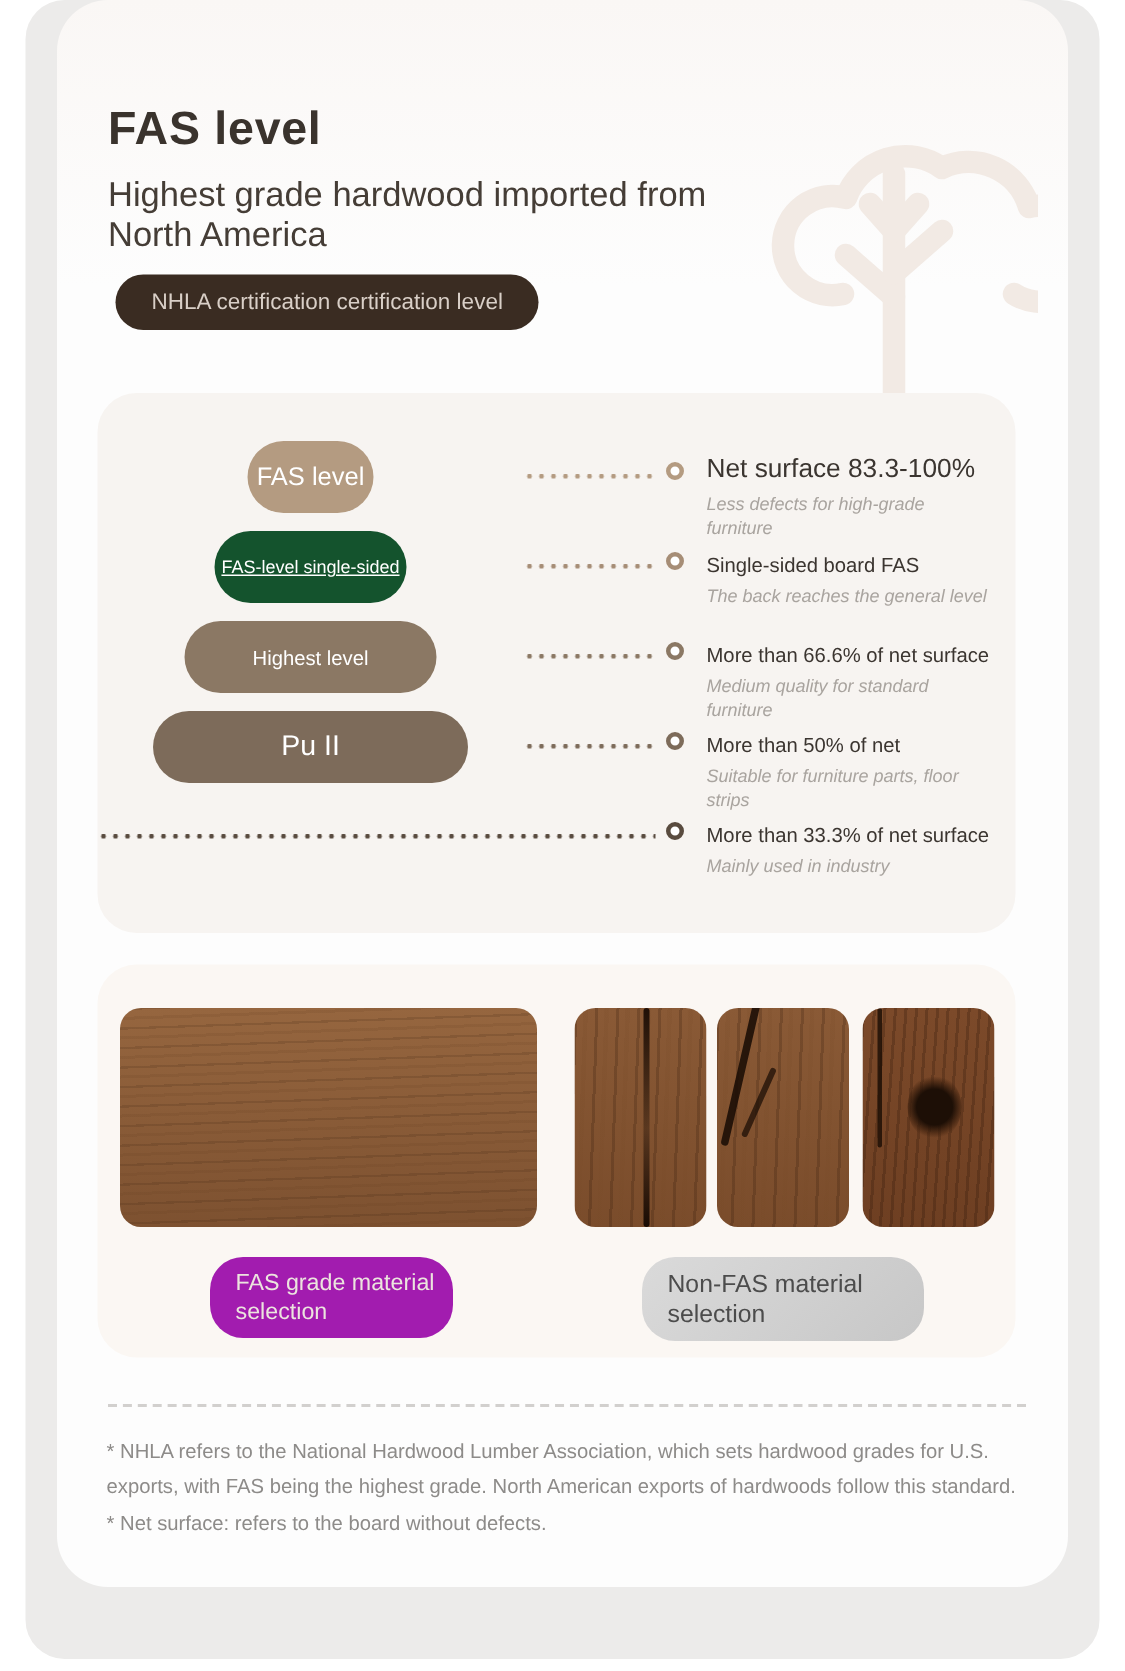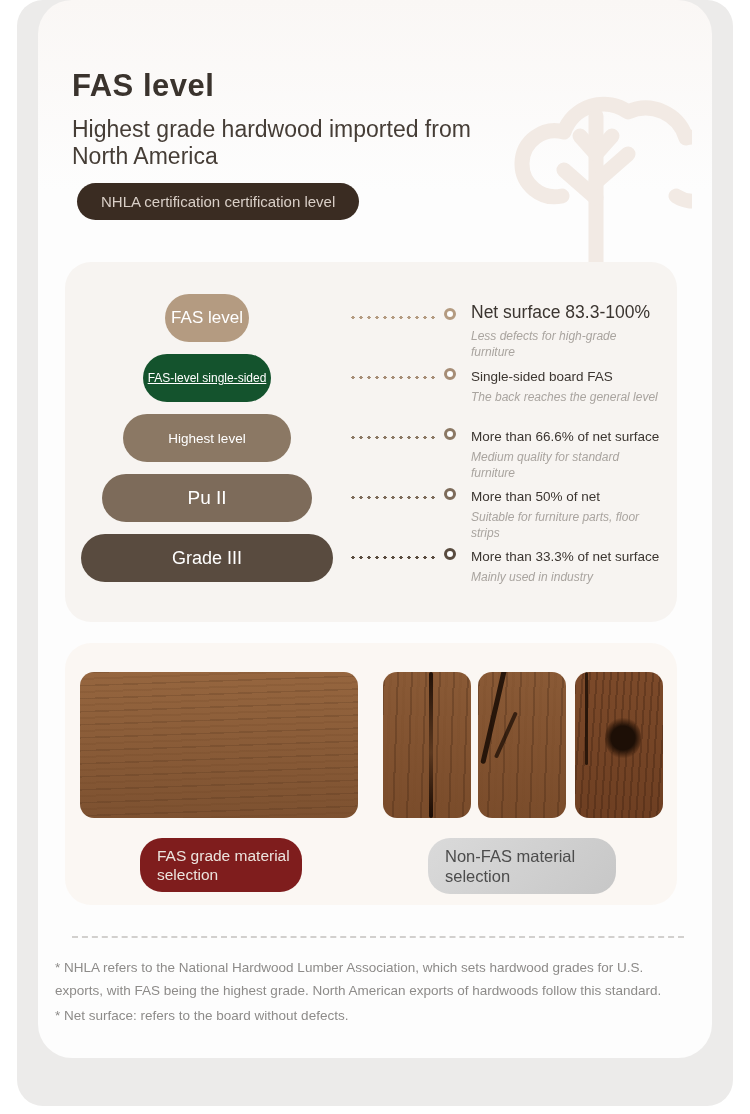--- a/index.html
+++ b/index.html
@@ -75,28 +75,28 @@
       repeating-linear-gradient(94deg, rgba(40,18,6,.25) 0 2px, rgba(0,0,0,0) 2px 7px),
       linear-gradient(180deg,#7c4a2a 0%, #6e3f22 100%); }
   .s3::after { content:''; position:absolute; left:34%; top:30%; width:36px; height:44px;
       border-radius:50%;
       background:radial-gradient(circle at 50% 50%, #1d0f06 0 42%, rgba(64,34,15,.55) 62%, rgba(0,0,0,0) 72%); }
   .s3::before { content:''; position:absolute; left:10px; top:0; width:3px; height:64%;
       background:rgba(25,12,4,.8); border-radius:2px; }
 
   .material-label { position:absolute; top:195px; border-radius:22px; font-size:15.5px;
       line-height:19px; padding:8px 10px 8px 17px; }
-  .label-dark { left:75px; width:162px; background:#7f1d1d; color:#ece4de; }
+  .label-dark { left:75px; width:162px; background:#a21caf; color:#ece4de; }
   .label-light { left:363px; width:188px; font-size:16.5px; line-height:20px;
       background:linear-gradient(135deg,#dadada 0%, #c7c7c7 100%); color:#4c4c4c; }
 
   
   .divider { position:absolute; left:34px; top:936px; width:612px;
              border-top:2px dashed #d2d0ce; }
-  .footnote { position:absolute; left:17px; font-size:13.5px; color:#8d8b89; line-height:23px; }
+  .footnote { position:absolute; left:33px; font-size:13.5px; color:#8d8b89; line-height:23px; }
   .fn1 { top:956px; width:618px; }
   .fn2 { top:1004px; width:330px; }
 </style>
 </head>
 <body>
 
 <div class="stage">
   <div class="outer-bg"></div>
 
   <div class="card">
@@ -154,23 +154,20 @@
             <div class="pill" style="background: rgb(125, 107, 90);">Pu II</div>
           </div>
         <div class="dots" style="background-image: radial-gradient(circle, rgb(125, 107, 90) 1.5px, rgba(0, 0, 0, 0) 1.8px);"></div>
         <div class="ring" style="border-color: rgb(125, 107, 90);"></div>
         <div class="info">
           <div class="info-title">More than 50% of net</div>
           <div class="info-desc">Suitable for furniture parts, floor strips</div>
         </div>
       </div>
       <div class="level-row">
-        <div class="pill-zone">
-            <div class="pill" style="background: rgb(89, 75, 63);">Grade III</div>
-          </div>
         <div class="dots" style="background-image: radial-gradient(circle, rgb(89, 75, 63) 1.5px, rgba(0, 0, 0, 0) 1.8px);"></div>
         <div class="ring" style="border-color: rgb(89, 75, 63);"></div>
         <div class="info">
           <div class="info-title">More than 33.3% of net surface</div>
           <div class="info-desc">Mainly used in industry</div>
         </div>
       </div>
     </section>
 
     <section class="materials-card">

